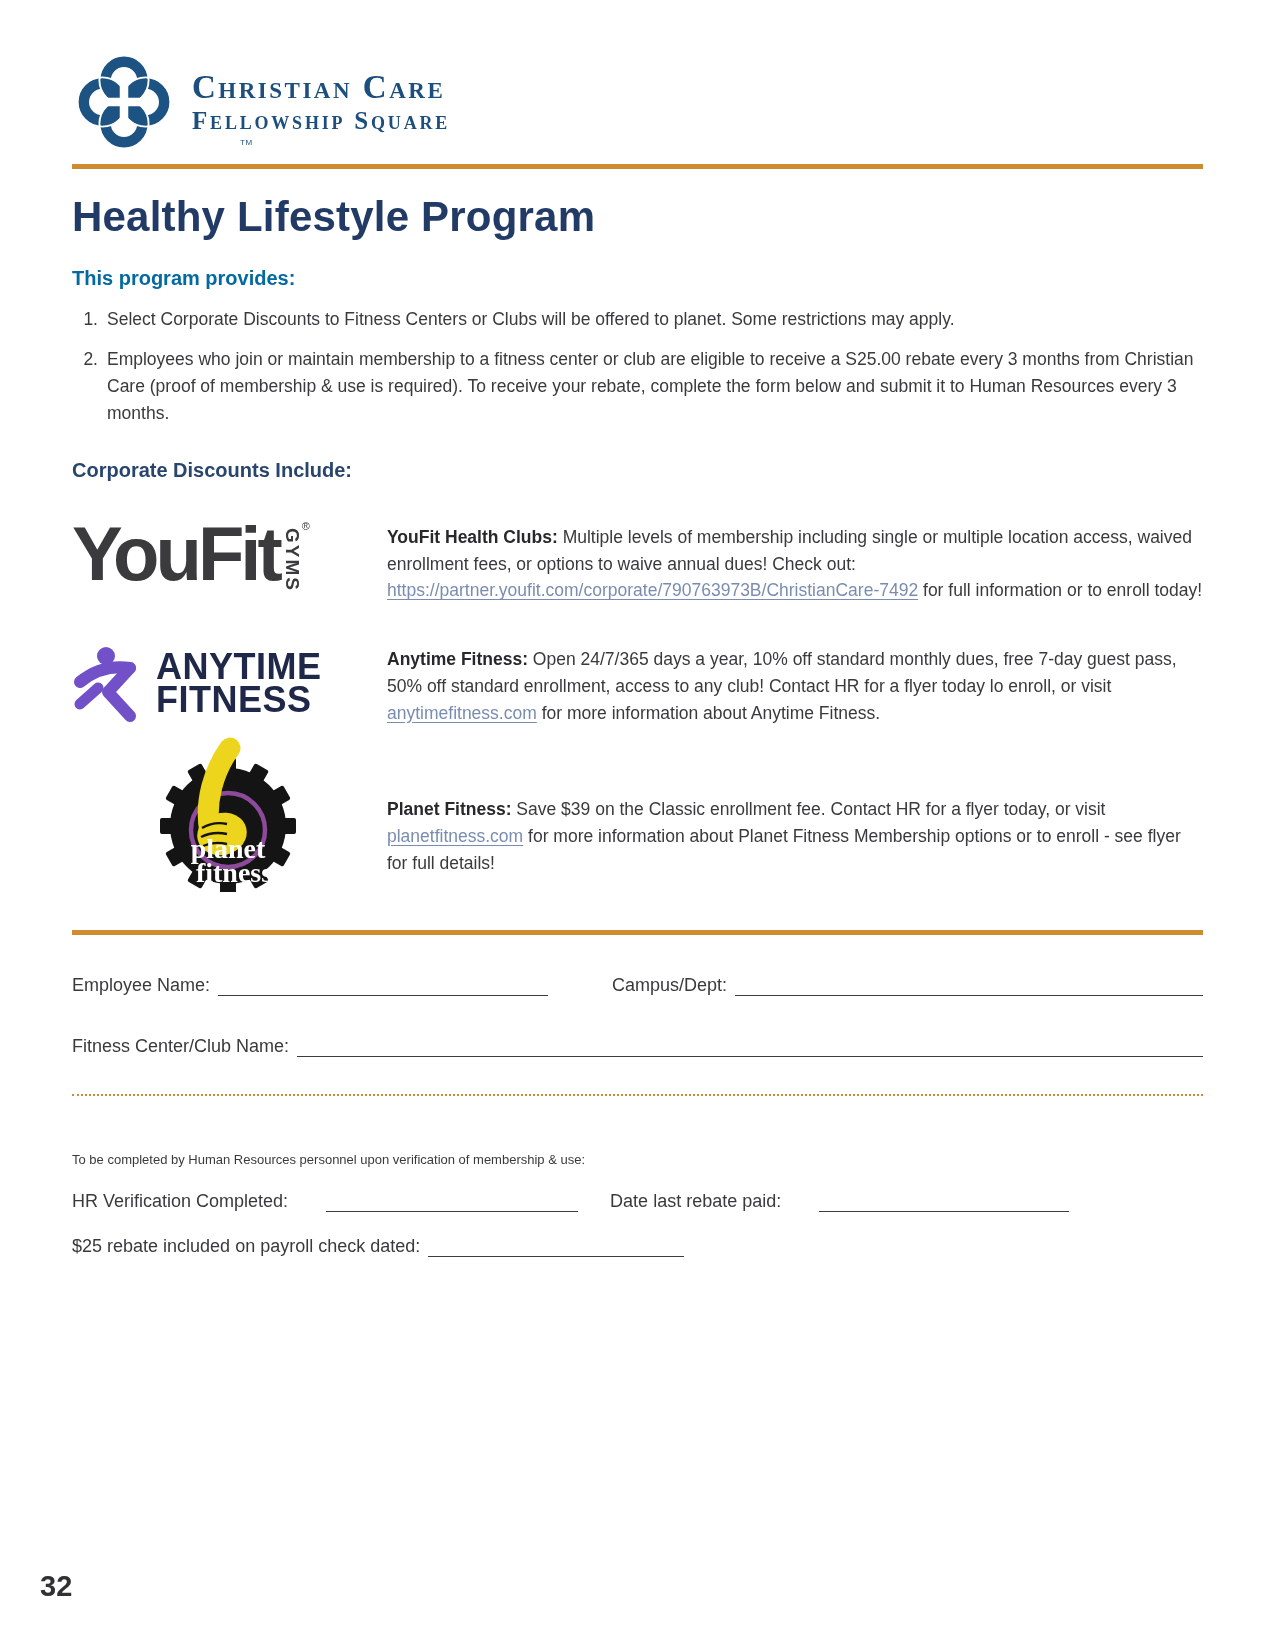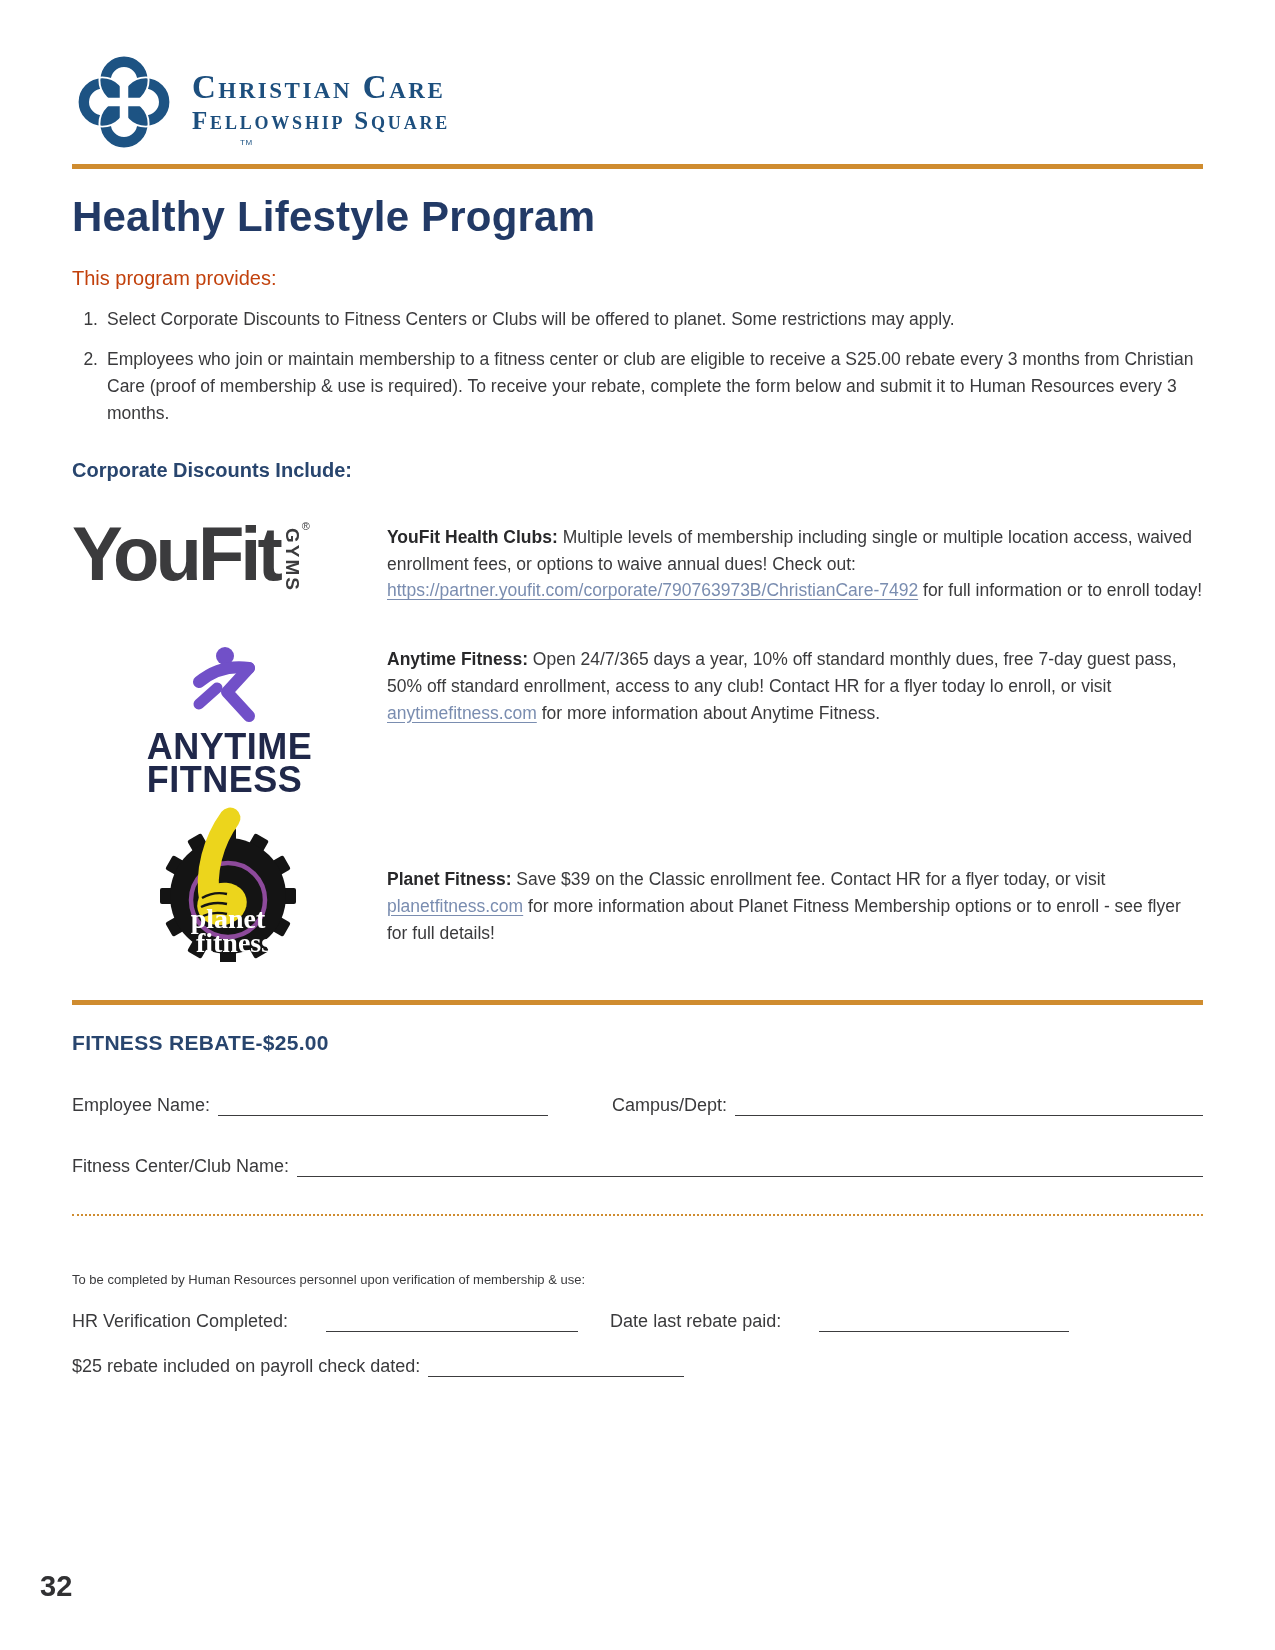--- a/index.html
+++ b/index.html
@@ -15,21 +15,21 @@
   .brand-tm{position:absolute;left:168px;top:138px;font-size:8px;color:#1d5383;letter-spacing:.5px;}
   .brand-text{font-family:"Liberation Serif", serif;color:#1d4f7e;font-variant:small-caps;line-height:1.05;}
   .brand-line1{font-size:33px;letter-spacing:2.5px;font-weight:600;}
   .brand-line2{font-size:25px;letter-spacing:2.8px;font-weight:600;margin-top:3px;}
 
   .rule{height:5px;background:#cf8c2f;margin-top:10px;}
   .rule2{height:5px;background:#cf8c2f;margin-top:34px;}
 
   
   .title{font-size:42px;font-weight:800;color:#223a66;margin-top:24px;letter-spacing:.2px;}
-  .sub-head{font-size:20px;font-weight:400;color:#c2410c;margin-top:26px;}
+  .sub-head{font-size:20px;font-weight:700;color:#0369a1;margin-top:26px;}
   .disc-head{font-size:20px;font-weight:700;color:#28456e;margin-top:32px;}
 
   
   .num-list{margin-top:16px;font-size:17.5px;line-height:1.54;}
   .num-item{display:flex;margin-bottom:13px;}
   .num-item .num{flex:none;width:26px;text-align:right;margin-right:9px;}
   .num-item .itxt{flex:1;}
 
   
   .disc-row{display:flex;margin-top:42px;}
@@ -39,21 +39,21 @@
   .doclink{color:#7a8db0;text-decoration:underline;text-underline-offset:3px;cursor:pointer;}
 
   
   .youfit{display:flex;align-items:flex-start;margin-top:-8px;}
   .yf-word{font-size:76px;font-weight:800;color:#3b3b3d;letter-spacing:-4px;line-height:1;}
   .yf-vert{writing-mode:vertical-rl;text-orientation:sideways;font-size:19px;font-weight:800;
            letter-spacing:2px;color:#3b3b3d;margin-top:12px;margin-left:4px;line-height:1;}
   .yf-reg{font-size:11px;color:#3b3b3d;margin-top:4px;}
 
   
-  .anytime{display:flex;align-items:center;gap:6px;margin-top:-4px;flex-direction:column;}
+  .anytime{display:flex;align-items:center;gap:6px;margin-top:-4px;}
   .af-text{color:#20284a;font-weight:800;font-size:36px;line-height:.92;letter-spacing:.5px;}
 
   
   .planet-wrap{margin-left:80px;margin-top:-16px;}
   .pf-text-offset{padding-top:48px;}
 
   
   .rebate-head{font-size:21px;font-weight:800;color:#28456e;margin-top:26px;letter-spacing:.3px;}
   .form-row{display:flex;align-items:flex-end;font-size:18px;margin-top:40px;}
   .blank{border-bottom:1.7px solid #3c3c3e;height:15px;display:inline-block;}
@@ -186,21 +186,20 @@
           </svg>
         </div>
       </div>
       <div class="text-col pf-text-offset">
         <span class="lead">Planet Fitness:</span><span> Save $39 on the Classic enrollment fee. Contact HR for a flyer today, or visit </span><a class="doclink">planetfitness.com</a><span> for more information about Planet Fitness Membership options or to enroll - see flyer for full details!</span>
       </div>
     </div>
 
     <div class="rule2"></div>
 
-    <div class="rebate-head">FITNESS REBATE-$25.00</div>
 
     <div class="form-row">
       <span>Employee Name:</span>
       <span class="blank b-emp"></span>
       <span class="lbl-campus">Campus/Dept:</span>
       <span class="blank b-grow"></span>
     </div>
 
     <div class="form-row">
       <span>Fitness Center/Club Name:</span>

